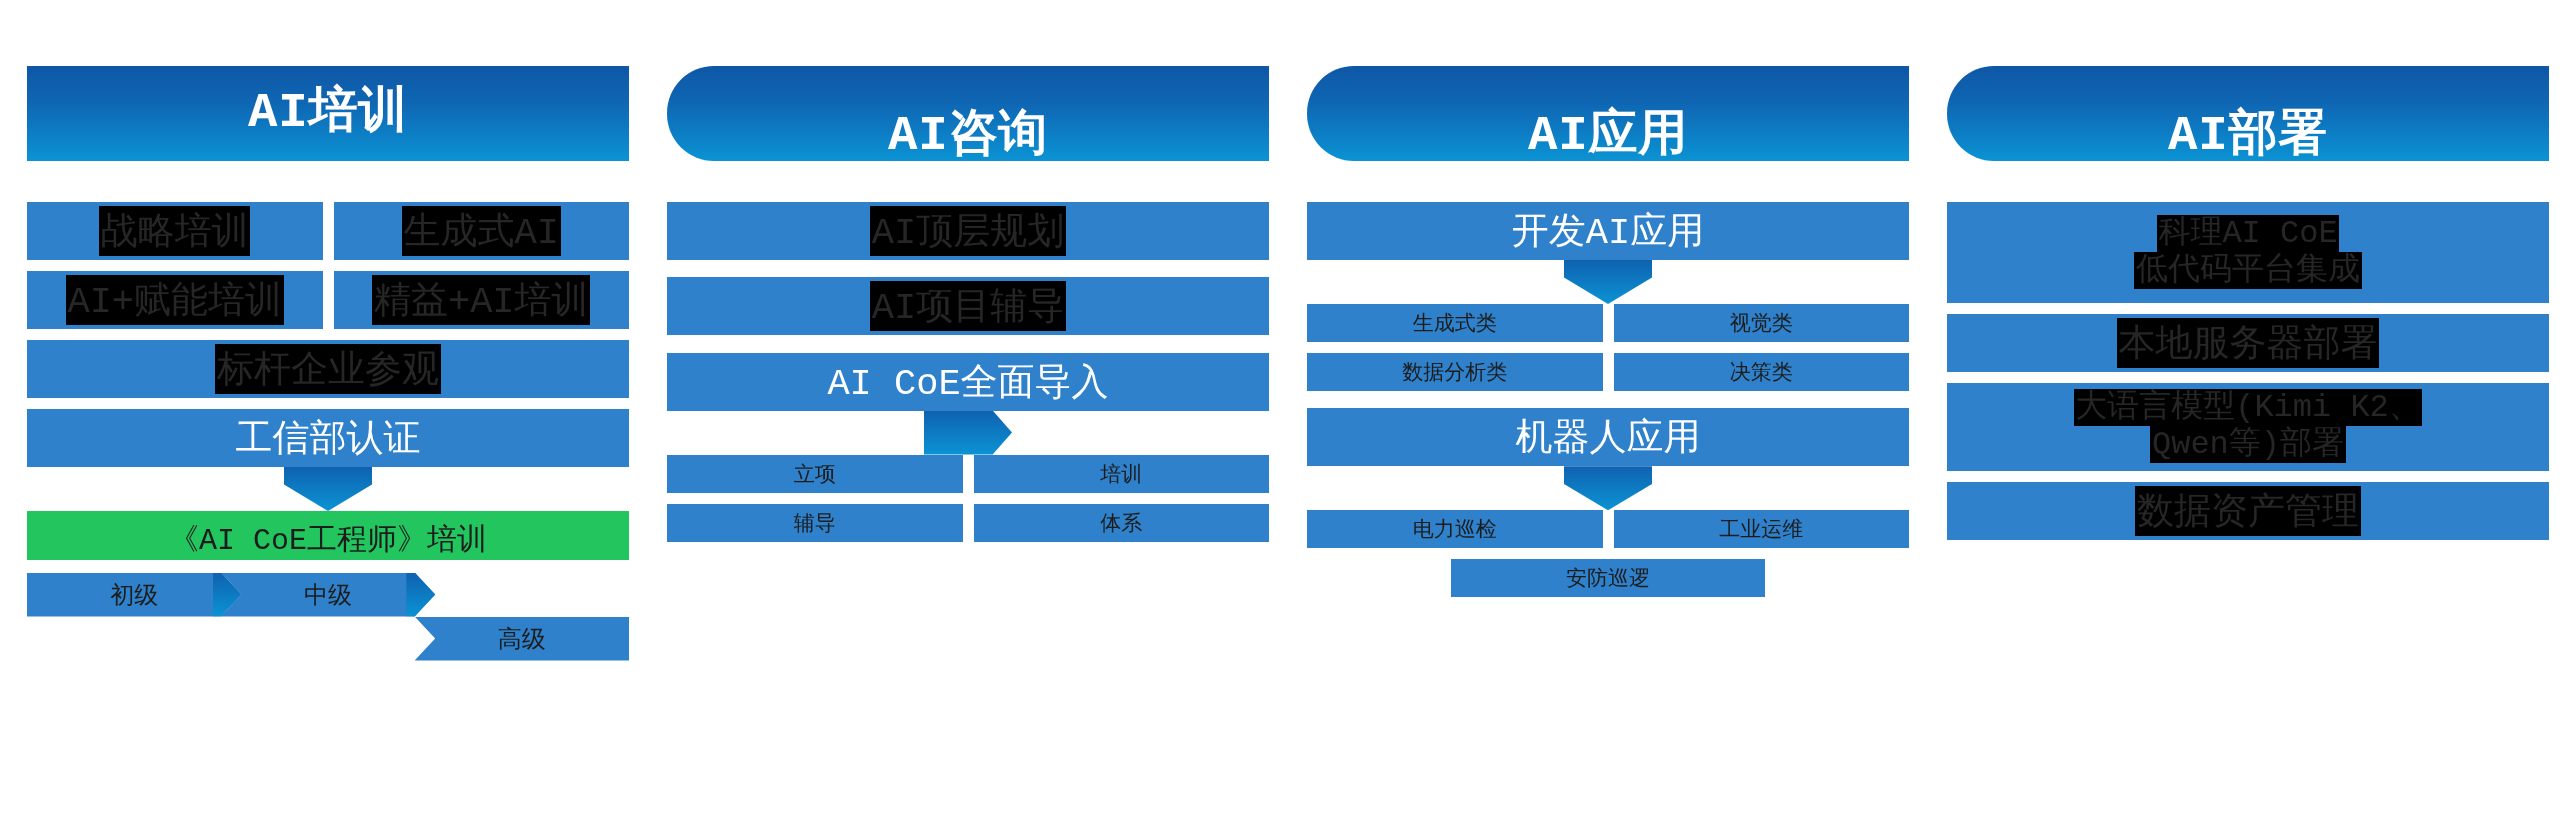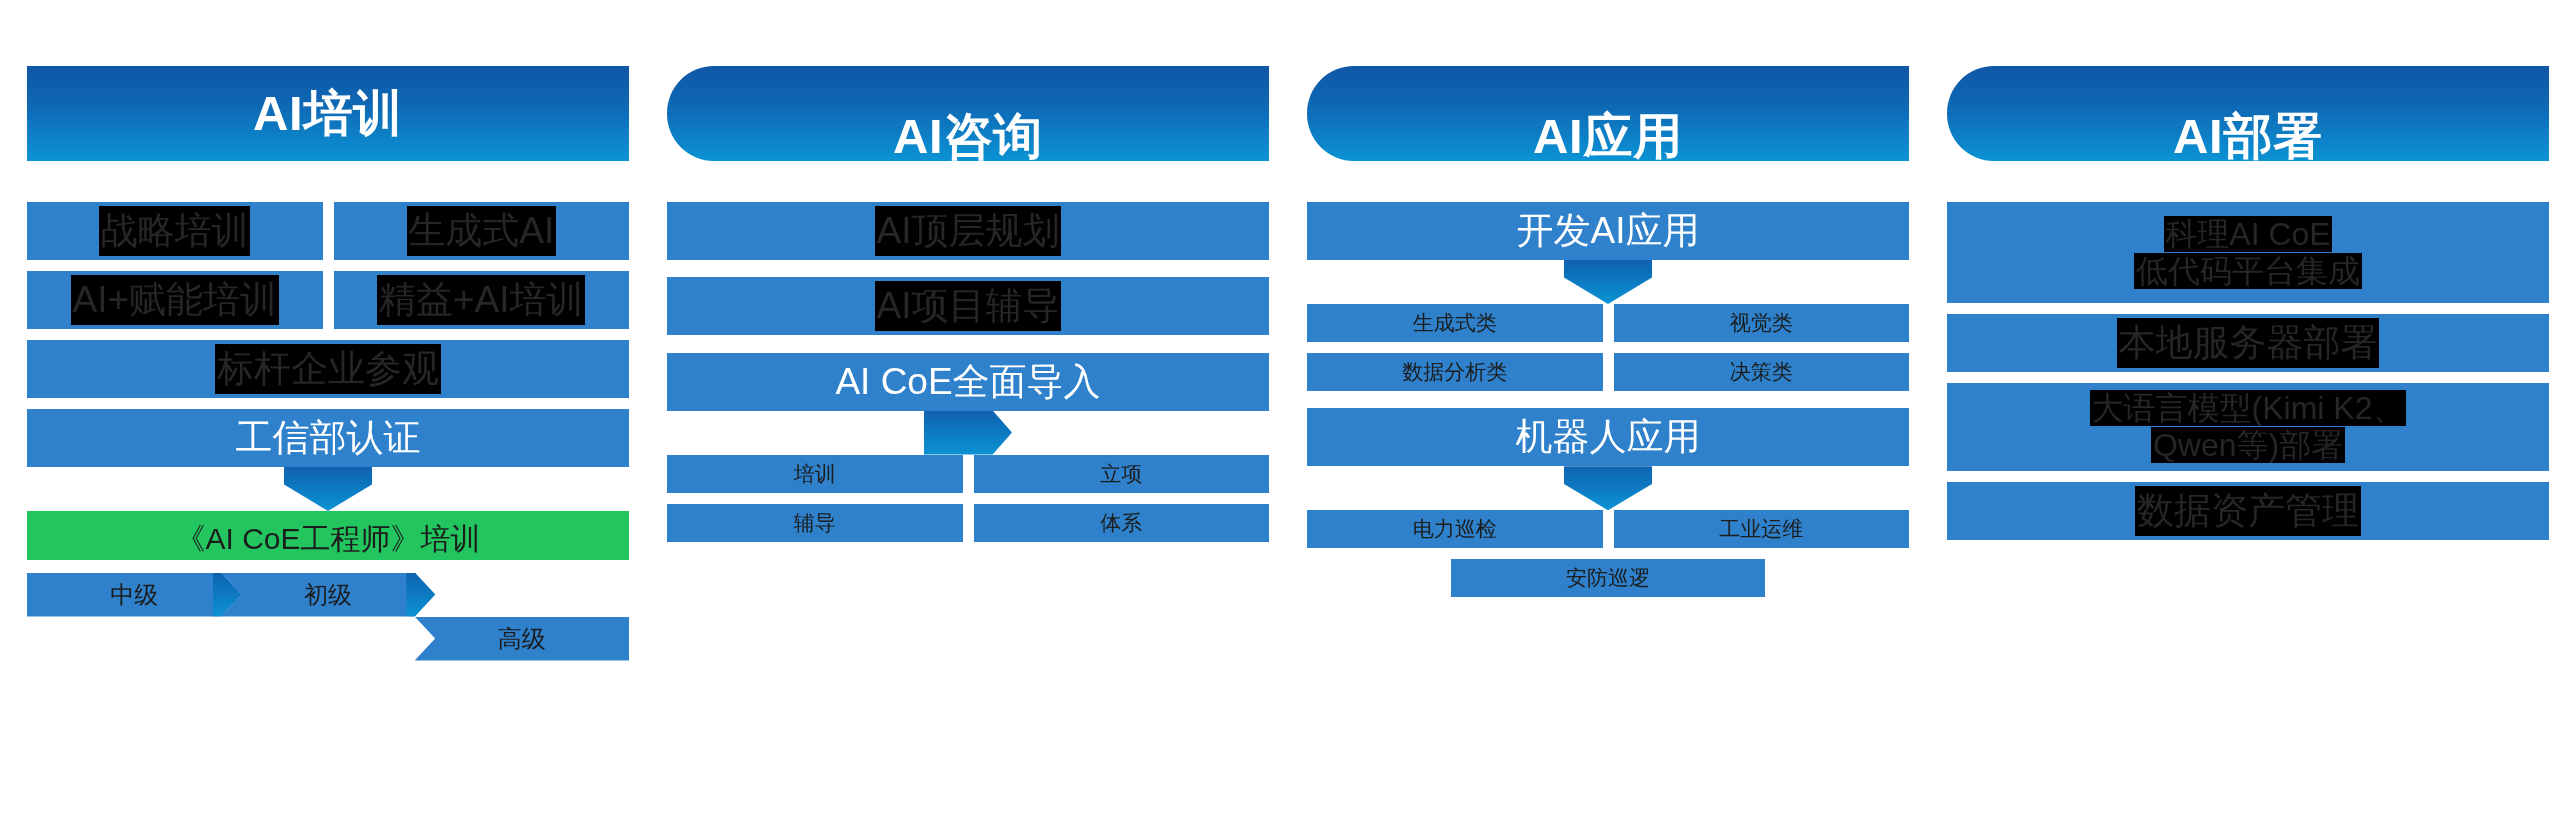--- a/index.html
+++ b/index.html
@@ -14,20 +14,21 @@
     overflow: hidden;
   }
 
   .board {
     position: relative;
     width: 2576px;
     height: 833px;
     display: flex;
     box-sizing: border-box;
     padding: 0 27px;
+    font-family: Liberation Mono, monospace;
   }
 
   .column {
     position: relative;
     flex: 1 1 0;
     margin-right: 38px;
     display: flex;
     flex-direction: column;
   }
   .column:last-child { margin-right: 0; }
@@ -224,25 +225,25 @@
       <div class="mid-chevron down">
           <i></i>
         </div>
 
       <div class="bar bar-light h-mid">
         <span>《AI CoE工程师》培训</span>
       </div>
 
       <div class="step-row">
         <div class="step">
+          <span>初级</span>
+          <span class="step-arrow"></span>
+        </div>
+        <div class="step">
           <span>中级</span>
-          <span class="step-arrow"></span>
-        </div>
-        <div class="step">
-          <span>初级</span>
           <span class="step-arrow"></span>
         </div>
         <div class="step">
           <span>高级</span>
         </div>
       </div>
 
     </div>
   </div>
 
@@ -265,24 +266,24 @@
       <div class="bar h-big gap-m">
         <span class="txt-white">AI CoE全面导入</span>
       </div>
 
       <div class="mid-chevron">
           <i></i>
         </div>
 
       <div class="bar-row">
         <div class="bar h-small">
+          <span class="txt-dark">立项</span>
+        </div>
+        <div class="bar h-small">
           <span class="txt-dark">培训</span>
-        </div>
-        <div class="bar h-small">
-          <span class="txt-dark">立项</span>
         </div>
       </div>
 
       <div class="bar-row gap-s">
         <div class="bar h-small">
           <span class="txt-dark">辅导</span>
         </div>
         <div class="bar h-small">
           <span class="txt-dark">体系</span>
         </div>

